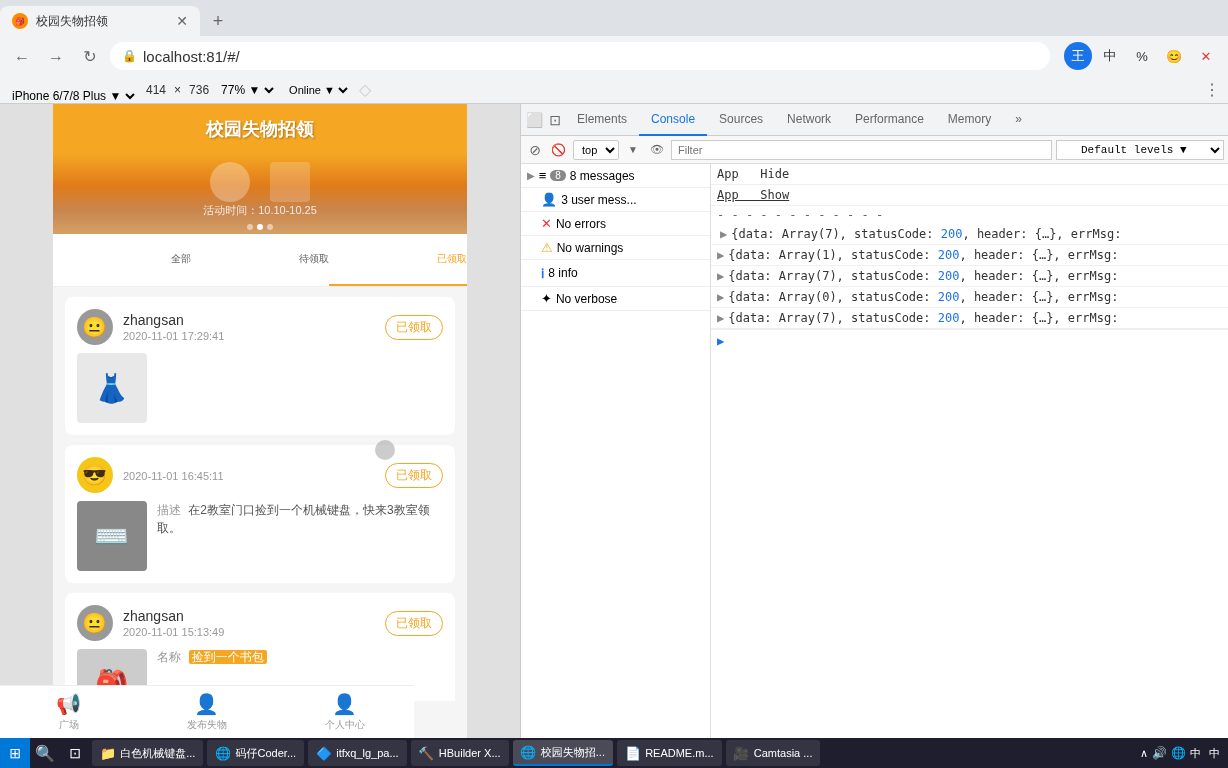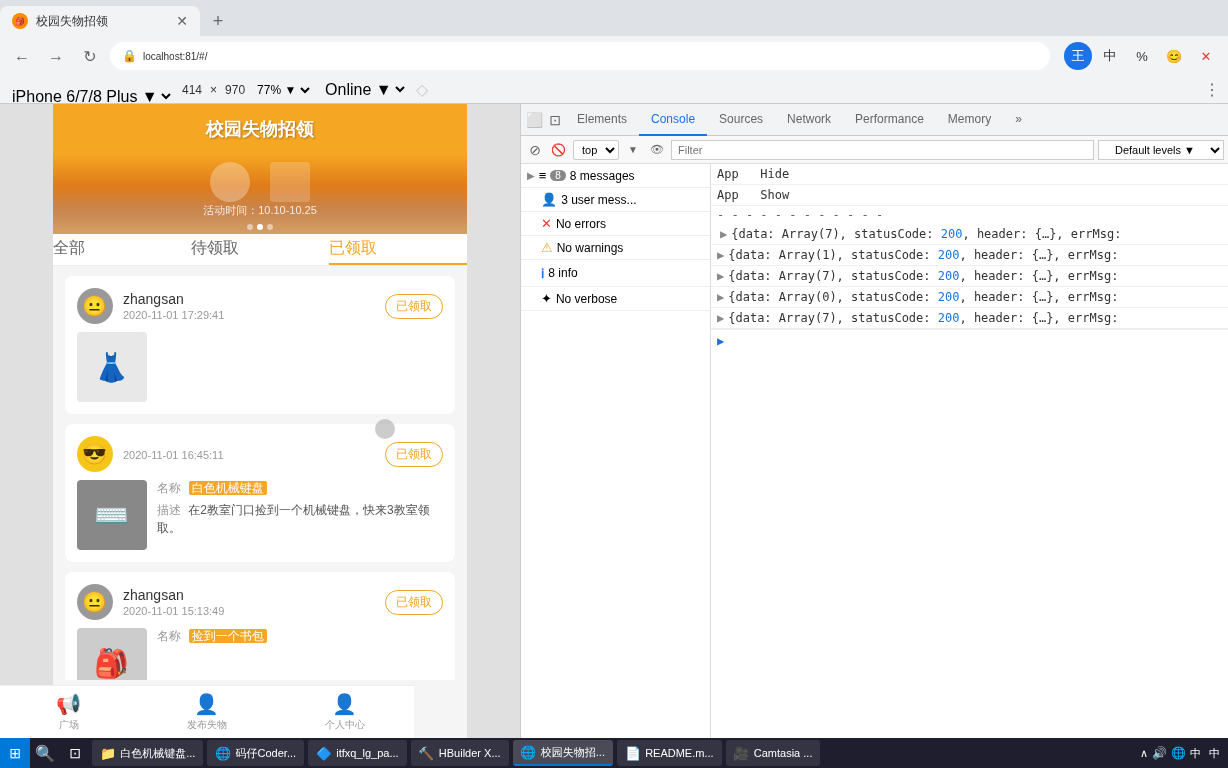--- a/index.html
+++ b/index.html
@@ -26,21 +26,21 @@
     .app-header { background: #f5a623; height: 50px; display: flex; align-items: center; justify-content: center; position: relative; }
     .app-title { color: white; font-size: 18px; font-weight: bold; text-shadow: 1px 1px 2px rgba(0,0,0,0.3); }
     .app-banner { background: linear-gradient(135deg, #f5a623, #e8731a); height: 80px; display: flex; align-items: center; justify-content: center; overflow: hidden; position: relative; }
     .banner-text { color: white; font-size: 11px; opacity: 0.9; position: absolute; bottom: 8px; }
     .banner-bg { width: 100%; height: 100%; background: linear-gradient(to bottom, #f5a623 0%, #e07b1a 40%, #c8854e 70%, #d4a066 100%); }
     .banner-dots { position: absolute; bottom: 4px; display: flex; gap: 4px; }
     .dot { width: 6px; height: 6px; border-radius: 50%; background: rgba(255,255,255,0.5); }
     .dot.active { background: white; }
 
     .tabs-bar { display: flex; border-bottom: 1px solid #eee; background: white; }
-    .app-tab { flex: 1; text-align: left; padding: 4px 0; font-size: 16px; color: #666; cursor: pointer; }
+    .app-tab { flex: 1; text-align: right; padding: 18px 0; font-size: 10px; color: #666; cursor: pointer; }
     .app-tab.active { color: #f5a623; border-bottom: 2px solid #f5a623; }
 
     .items-list { padding: 0 12px; background: #f5f5f5; }
     .item-card { background: white; border-radius: 8px; margin: 10px 0; padding: 12px; position: relative; }
     .item-header { display: flex; align-items: center; margin-bottom: 8px; }
     .avatar { width: 36px; height: 36px; border-radius: 50%; background: #ccc; margin-right: 10px; overflow: hidden; display: flex; align-items: center; justify-content: center; font-size: 18px; }
     .user-info { flex: 1; }
     .username { font-size: 14px; color: #333; font-weight: 500; }
     .post-time { font-size: 11px; color: #999; margin-top: 2px; }
     .status-badge { background: white; border: 1.5px solid #f5a623; color: #f5a623; border-radius: 20px; padding: 3px 10px; font-size: 12px; }
@@ -56,21 +56,21 @@
 
     
     .devtools { flex: 1; background: #f8f8f8; border-left: 1px solid #ccc; display: flex; flex-direction: column; }
     .devtools-tabs { display: flex; align-items: center; background: #f1f3f4; border-bottom: 1px solid #ccc; height: 32px; padding: 0 4px; }
     .devtools-tab { padding: 0 12px; height: 32px; display: flex; align-items: center; font-size: 12px; color: #666; cursor: pointer; border-bottom: 2px solid transparent; }
     .devtools-tab.active { color: #1a73e8; border-bottom-color: #1a73e8; }
     .devtools-toolbar { display: flex; align-items: center; height: 28px; background: #f8f8f8; border-bottom: 1px solid #ddd; padding: 0 4px; gap: 4px; }
     .dt-btn { width: 20px; height: 20px; display: flex; align-items: center; justify-content: center; font-size: 12px; color: #666; cursor: pointer; }
     .dt-select { height: 20px; border: 1px solid #ccc; background: white; font-size: 11px; border-radius: 2px; padding: 0 4px; }
     .filter-input { flex: 1; height: 20px; border: 1px solid #ccc; font-size: 11px; padding: 0 6px; background: white; }
-    .levels-select { height: 20px; border: 1px solid #ccc; background: white; font-size: 11px; padding: 0 12px; }
+    .levels-select { height: 20px; border: 1px solid #ccc; background: white; font-size: 11px; padding: 0 20px; font-family: Liberation Mono, monospace; }
     .console-group { display: flex; align-items: center; padding: 4px 6px; cursor: pointer; border-bottom: 1px solid #eee; }
     .console-dashes { padding: 2px 6px; color: #666; font-family: monospace; }
     .console-log { padding: 3px 6px; font-family: monospace; font-size: 12px; color: #333; border-bottom: 1px solid #f0f0f0; display: flex; align-items: flex-start; }
     .log-arrow { color: #888; margin-right: 4px; cursor: pointer; }
     .prompt-area { padding: 3px 6px; display: flex; align-items: center; border-top: 1px solid #ddd; }
 
     
     .taskbar { height: 30px; background: #1a1a2e; display: flex; align-items: center; position: absolute; bottom: 0; width: 100%; }
     .taskbar-start { width: 30px; height: 30px; background: #0078d7; display: flex; align-items: center; justify-content: center; color: white; font-size: 14px; }
     .taskbar-item { height: 26px; padding: 0 6px; display: flex; align-items: center; gap: 4px; font-size: 11px; color: white; border-radius: 3px; cursor: pointer; background: rgba(255,255,255,0.1); }
@@ -89,42 +89,42 @@
   </div>
   <div class="new-tab">+</div>
 </div>
 
 <div class="browser-toolbar">
   <div class="nav-btn">←</div>
   <div class="nav-btn">→</div>
   <div class="nav-btn">↻</div>
   <div class="address-bar">
     <span class="address-icon">🔒</span>
-    <span style="font-size:10px;color:#333;">localhost:81/#/</span>
+    <span style="font-size:15px;color:#333;">localhost:81/#/</span>
   </div>
   <div class="browser-ext">
     <div class="ext-icon" style="background:#1a73e8;color:white;font-size:13px;">王</div>
     <div class="ext-icon" style="font-size:13px;color:#333;">中</div>
     <div class="ext-icon" style="font-size:13px;color:#333;">%</div>
     <div class="ext-icon" style="font-size:13px;">😊</div>
     <div class="ext-icon" style="font-size:13px;color:#e53935;">✕</div>
   </div>
 </div>
 
 <div class="device-toolbar">
-  <select style="font-size:16px;border:none;background:transparent;margin-top:13px;">
+  <select style="font-size:12px;border:none;background:transparent;margin-top:13px;">
     <option>iPhone 6/7/8 Plus ▼</option>
   </select>
   <span>414</span>
   <span>×</span>
-  <span>970</span>
+  <span>736</span>
   <select style="font-size:12px;border:none;background:transparent;">
     <option>77% ▼</option>
   </select>
-  <select style="font-size:16px;border:none;background:transparent;">
+  <select style="font-size:11px;border:none;background:transparent;">
     <option>Online ▼</option>
   </select>
   <span style="font-size:16px;color:#ccc;">◇</span>
   <span style="flex:1;"></span>
   <span style="font-size:16px;color:#666;">⋮</span>
 </div>
 
 <div style="display:flex; height: calc(768px - 36px - 40px - 28px - 30px);">
 
   <div class="mobile-viewport" style="width:520px; overflow:hidden; background:#e0e0e0; position:relative;">
@@ -181,24 +181,20 @@
             <div class="user-info">
               <div class="post-time">2020-11-01 16:45:11</div>
             </div>
             <div class="status-badge">已领取</div>
           </div>
           <div class="item-body">
             <div class="item-image" style="background:#888;display:flex;align-items:center;justify-content:center;">
               <div style="font-size:28px;">⌨️</div>
             </div>
             <div class="item-details">
-              <div class="item-name">
-                <span style="color:#999;font-size:12px;">名称</span>
-                <span style="background:#f5a623;color:white;padding:0 3px;border-radius:2px;font-size:12px;margin-left:4px;">白色机械键盘</span>
-              </div>
               <div class="item-desc">
                 <span style="color:#999;font-size:12px;">描述</span>
                 <span style="font-size:12px;color:#555;margin-left:4px;">在2教室门口捡到一个机械键盘，快来3教室领取。</span>
               </div>
             </div>
           </div>
         </div>
 
         <div class="item-card">
           <div class="item-header">
@@ -309,21 +305,21 @@
 
       </div>
 
       <div style="flex:1; overflow-y:auto; font-family:monospace; font-size:12px; background:white;">
 
         <div class="console-log">
           <span style="color:#333;">App &nbsp; Hide</span>
         </div>
 
         <div class="console-log">
-          <span style="color:#333;">App &nbsp; Show</span>
+          <span style="color:#333;text-decoration:underline;">App &nbsp; Show</span>
         </div>
 
         <div class="console-dashes">- - - - - - - - - - - -</div>
 
         <div class="console-log" style="cursor:pointer;border-left:3px solid transparent;">
           <span class="log-arrow">▶</span>
           <span>{data: Array(7), statusCode: <span style="color:#1a73e8;">200</span>, header: {…}, errMsg:</span>
         </div>
 
         <div class="console-log" style="cursor:pointer;">

